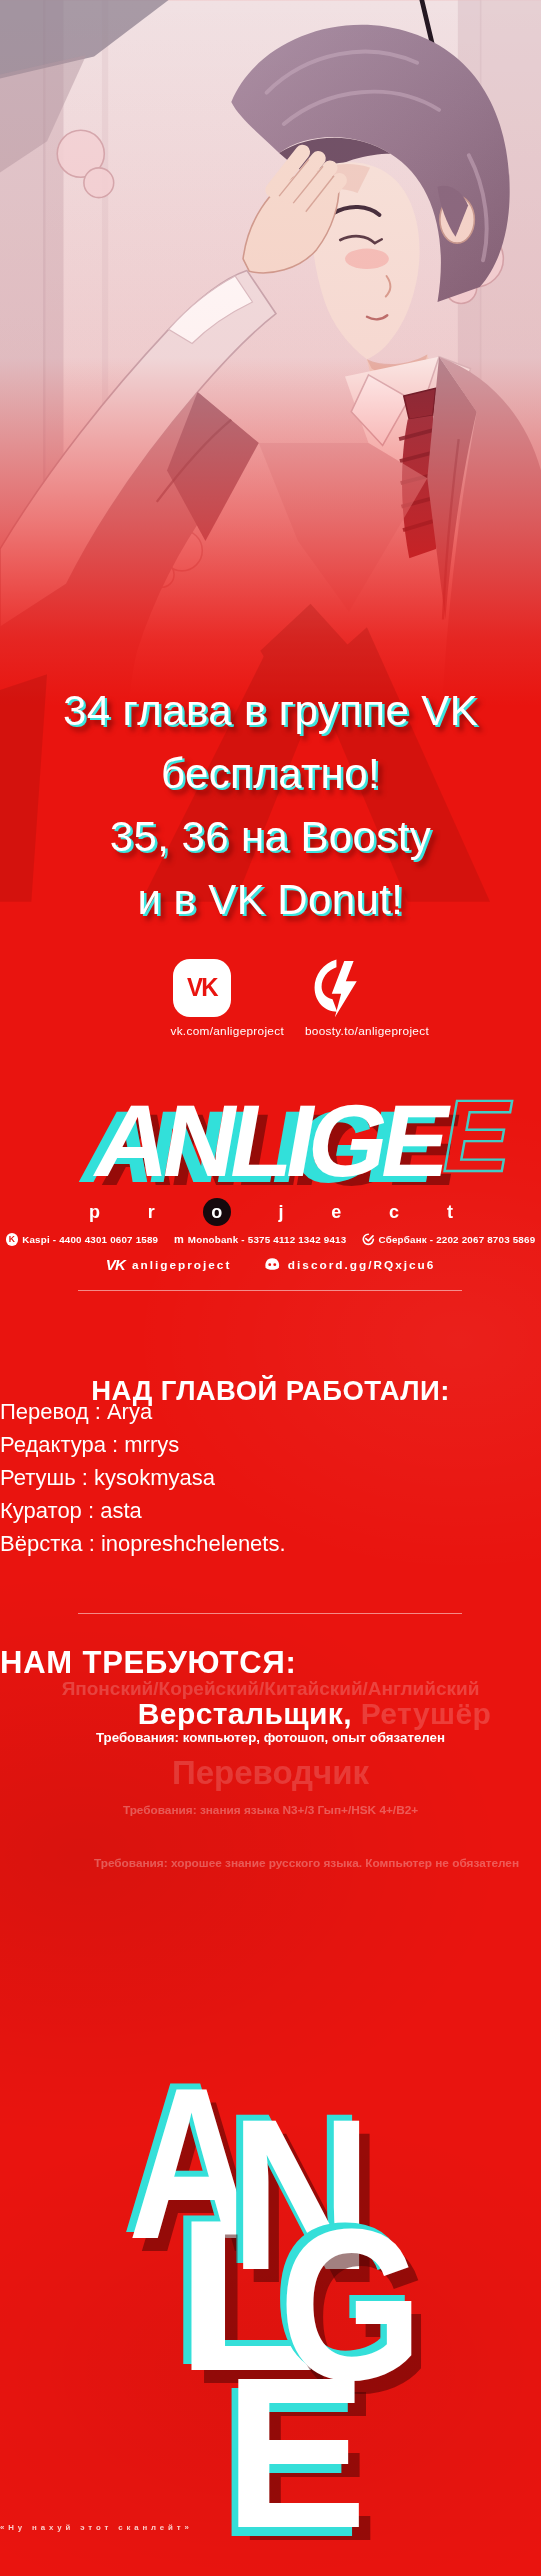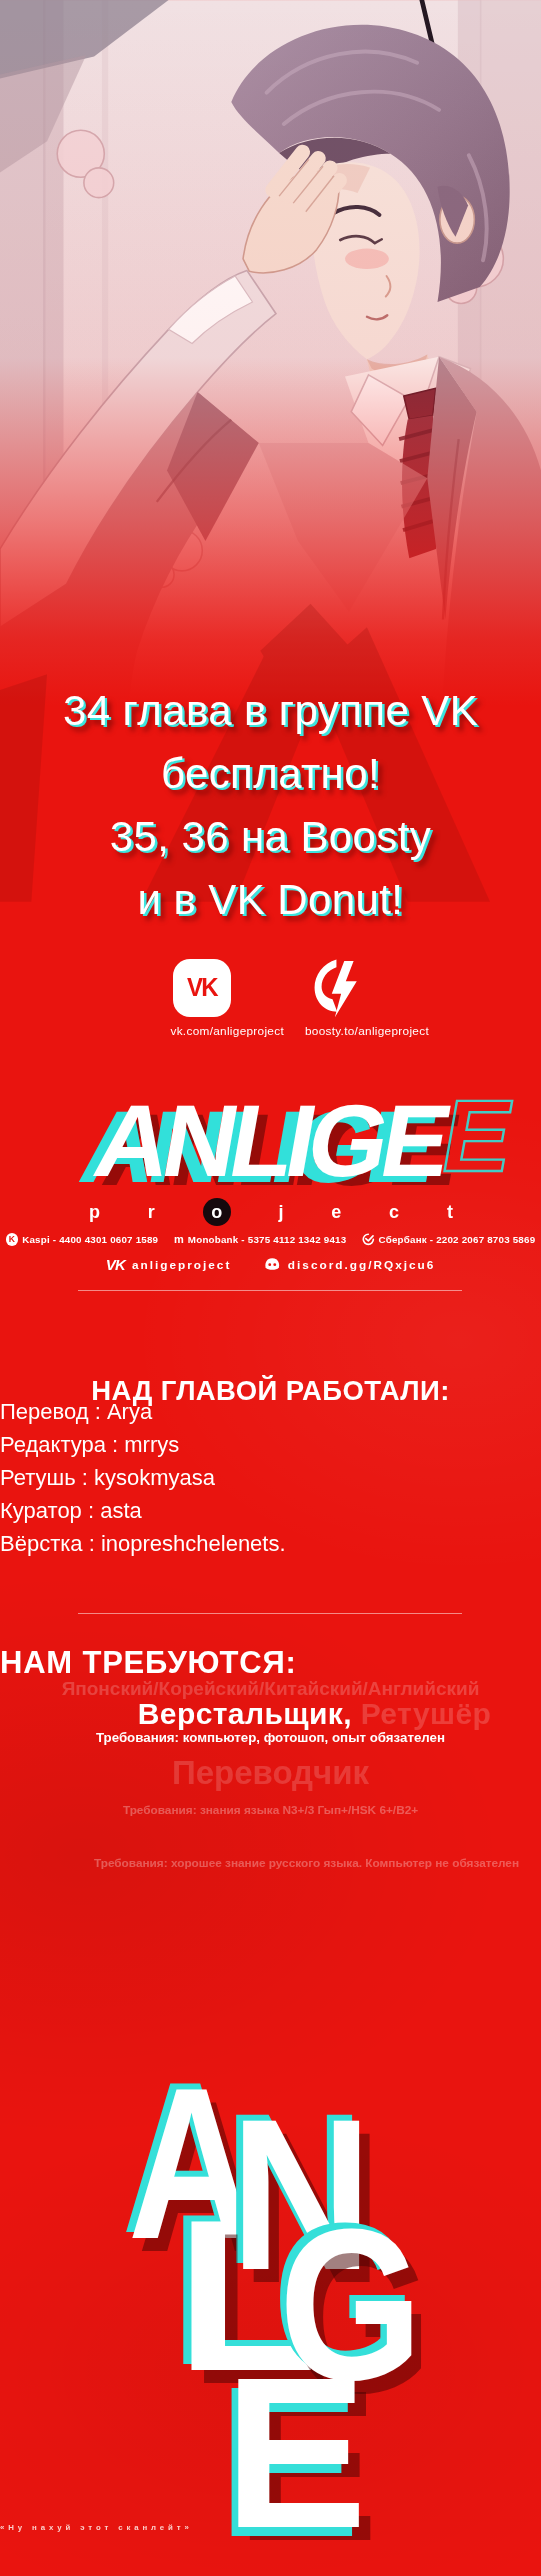--- a/index.html
+++ b/index.html
@@ -335,21 +335,21 @@
   <div class="divider d2"></div>
 
   <div class="recruit-heading">НАМ ТРЕБУЮТСЯ:</div>
   <div class="role1">
     <span class="primary">Верстальщик,</span>
     <span class="secondary"> Ретушёр</span>
   </div>
   <div class="req-strong">Требования: компьютер, фотошоп, опыт обязателен</div>
   <div class="role-ghost role2-title">Переводчик</div>
   <div class="role-ghost role2-langs">Японский/Корейский/Китайский/Английский</div>
-  <div class="role-ghost role2-req">Требования: знания языка N3+/3 Гып+/HSK 6+/B2+</div>
+  <div class="role-ghost role2-req">Требования: знания языка N3+/3 Гып+/HSK 4+/B2+</div>
   <div class="role-ghost role3-req">Требования: хорошее знание русского языка. Компьютер не обязателен</div>
 
   <span class="vl vl-a">A</span>
   <span class="vl vl-n">N</span>
   <span class="vl vl-l">L</span>
   <span class="vl vl-g">G</span>
   <span class="vl vl-e">E</span>
   <div class="footer-tagline">«Ну нахуй этот сканлейт»</div>
 
 </div>

